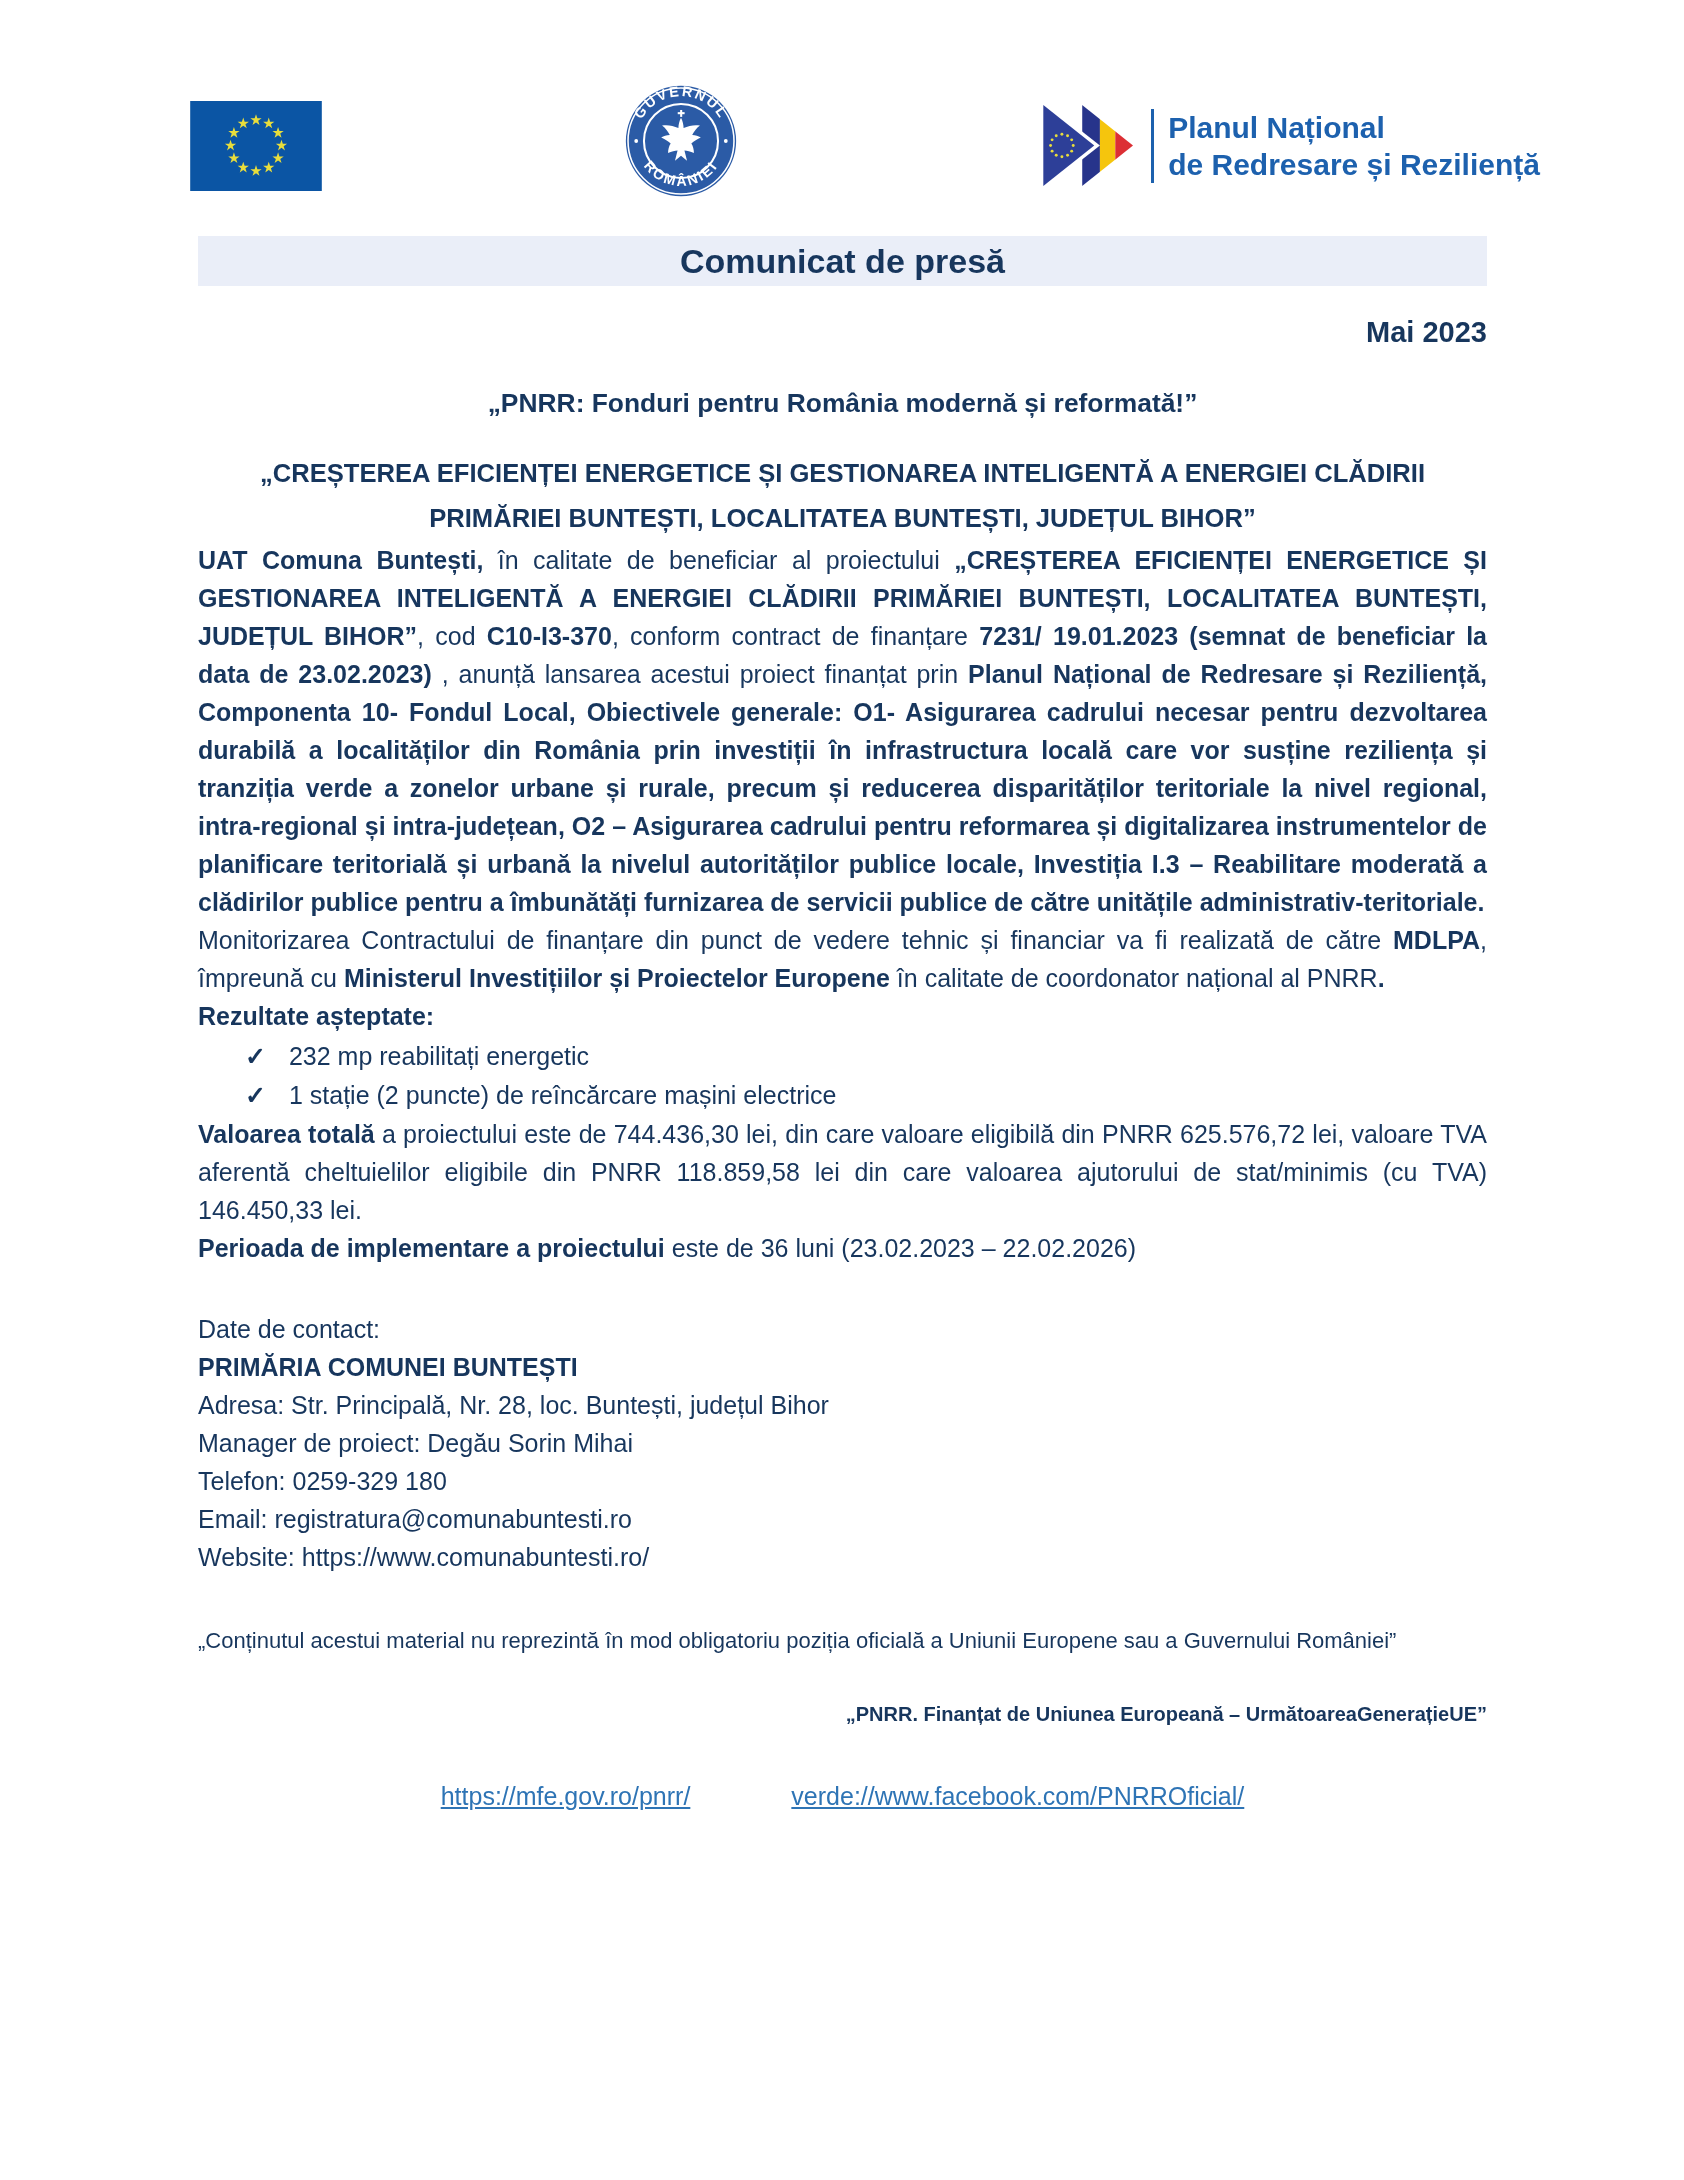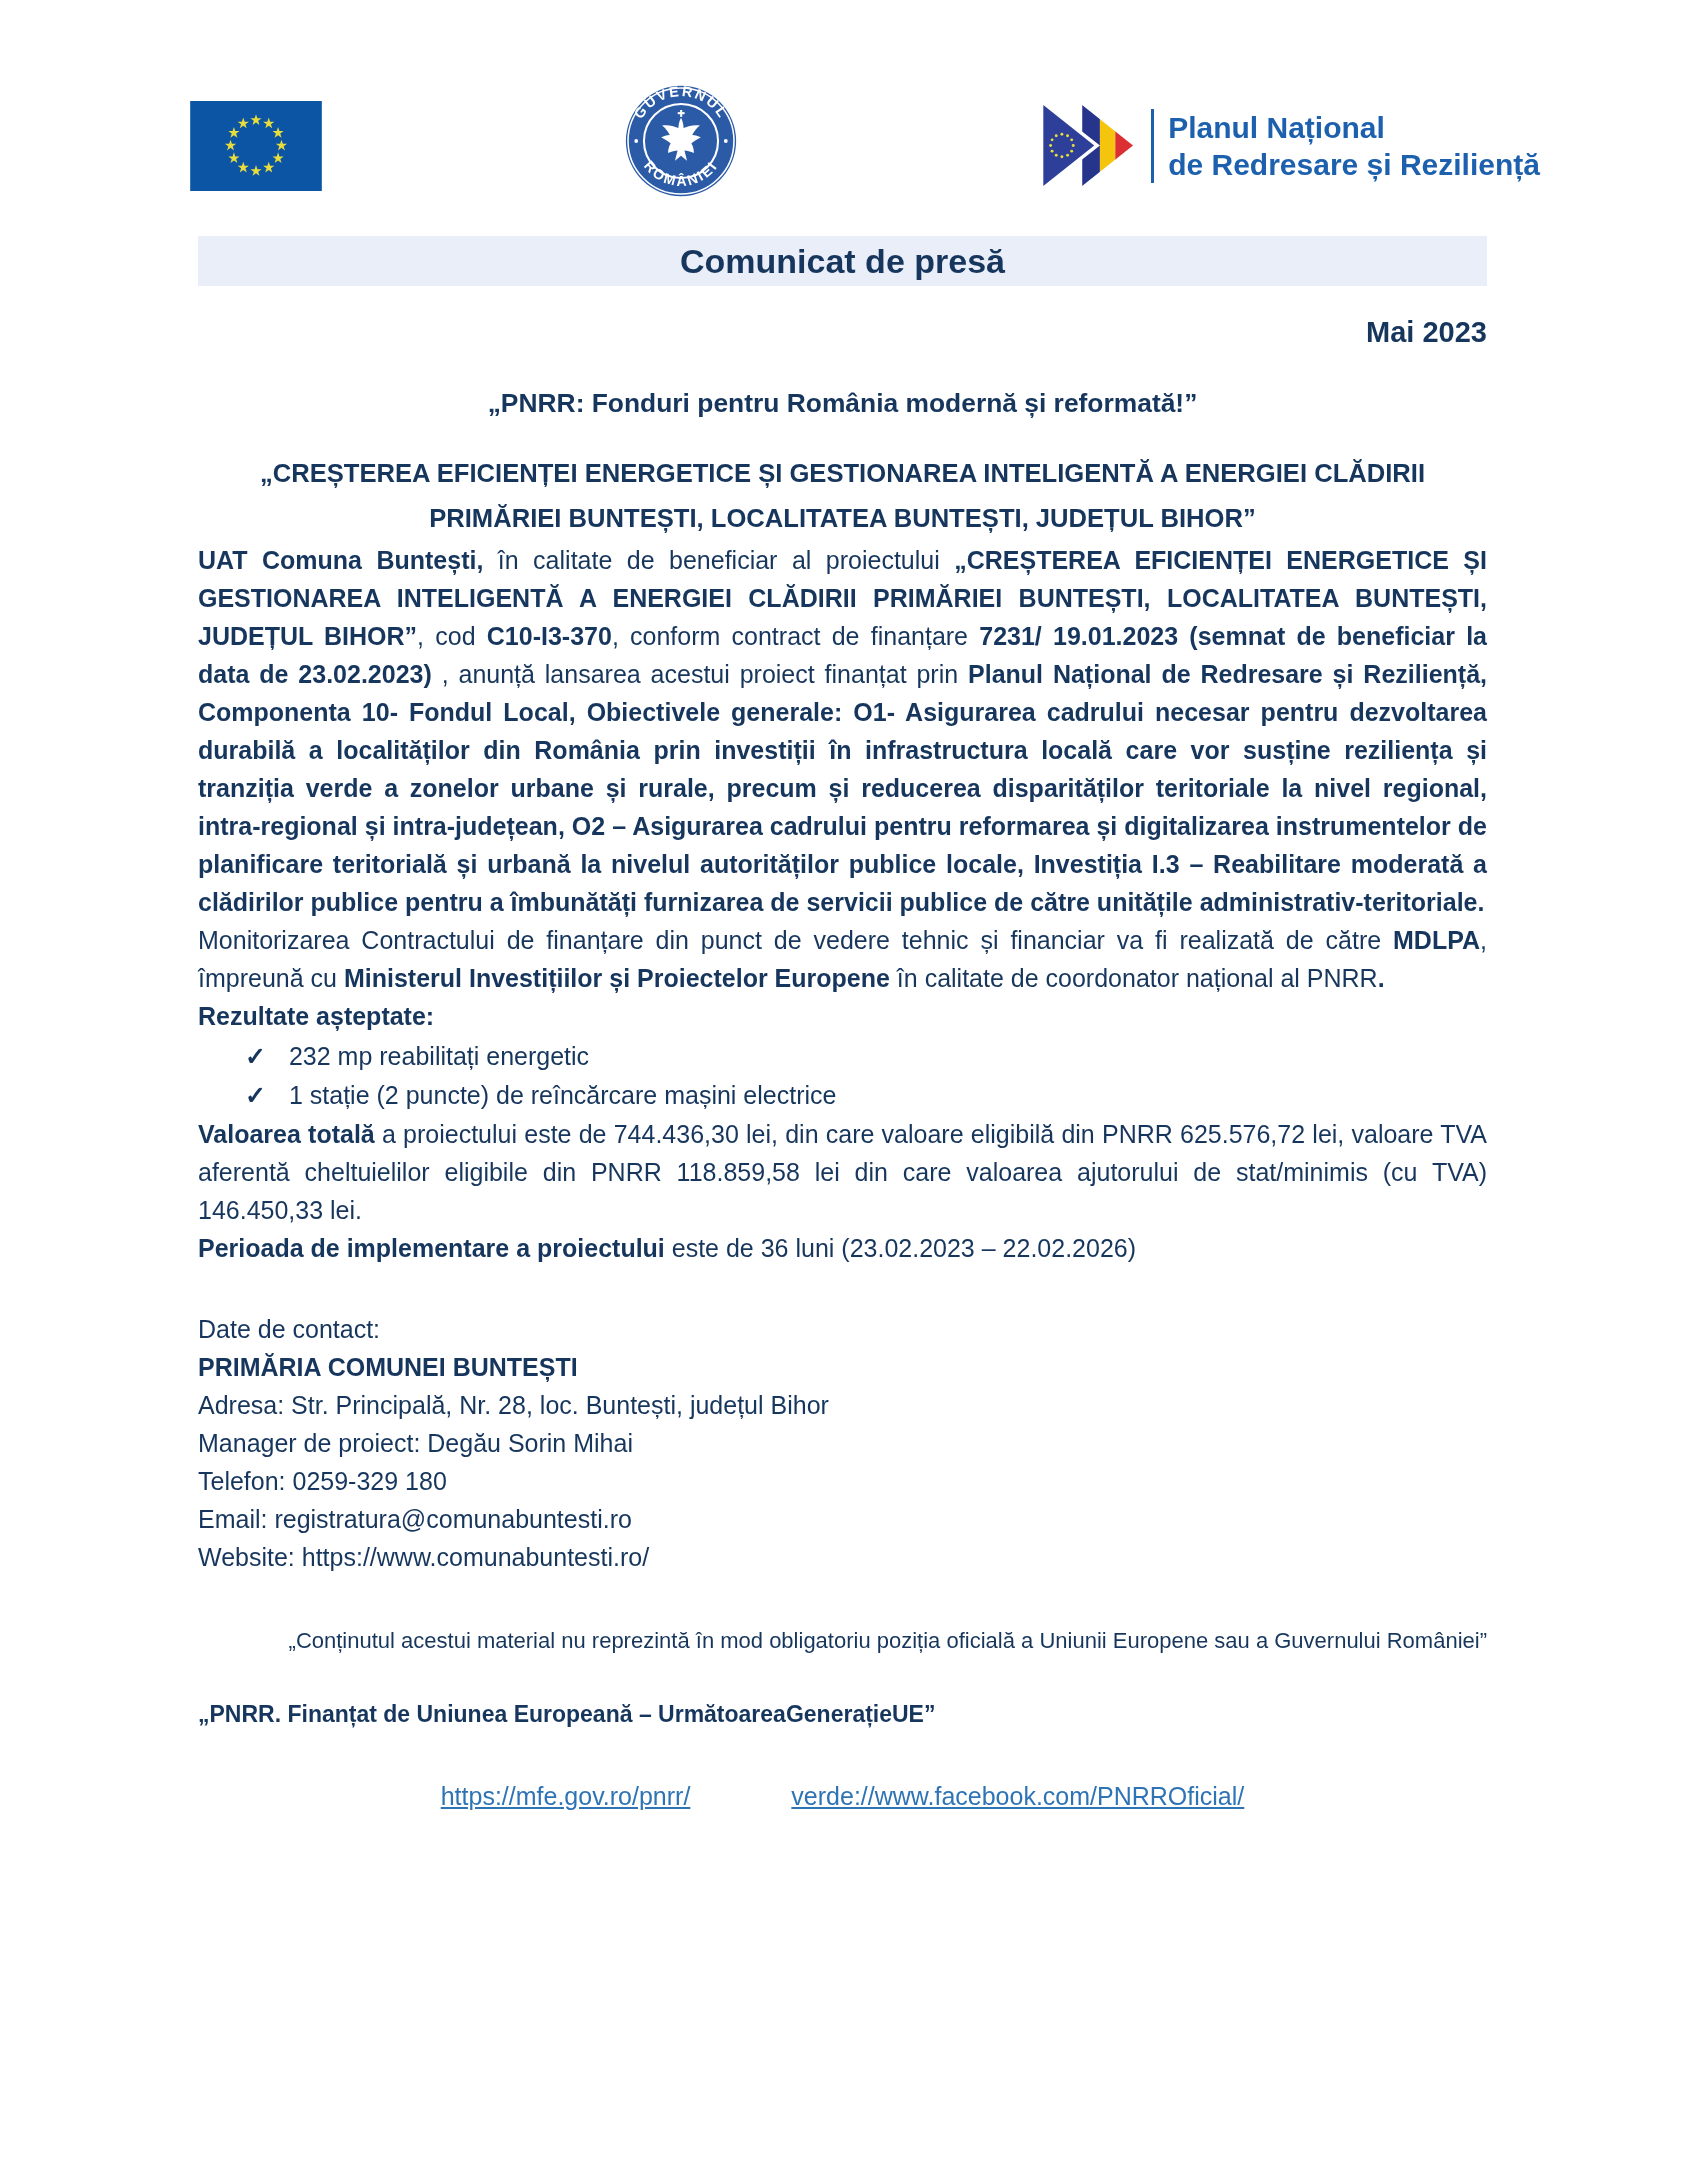--- a/index.html
+++ b/index.html
@@ -38,22 +38,22 @@
   .mt1{margin-top:37px;}
   .mt2{margin-top:43px;}
 
   ul.results{list-style:none;margin:1.7px 0 0 0;padding:0 0 0 47px;}
   ul.results li{display:flex;gap:23px;line-height:39px;align-items:baseline;}
   .check{font-weight:bold;}
 
   .contact{margin-top:43px;}
   .contact p{margin:0;line-height:38px;text-align:left;}
 
-  .disclaimer{text-align:right;font-size:22px;line-height:31px;margin:49px 0 11px 0;}
-  .footer-quote{text-align:left;font-weight:bold;font-size:23px;margin:39px 0 0 0;}
+  .disclaimer{text-align:left;font-size:22px;line-height:31px;margin:49px 0 11px 0;}
+  .footer-quote{text-align:right;font-weight:bold;font-size:20px;margin:39px 0 0 0;}
   .links{display:flex;justify-content:center;gap:101px;margin-top:44px;font-size:25px;}
   .links a{color:#2e74b5;text-decoration:underline;cursor:pointer;}
 </style>
 </head>
 <body>
 
 <div class="page">
 
   <header class="logos">
 

